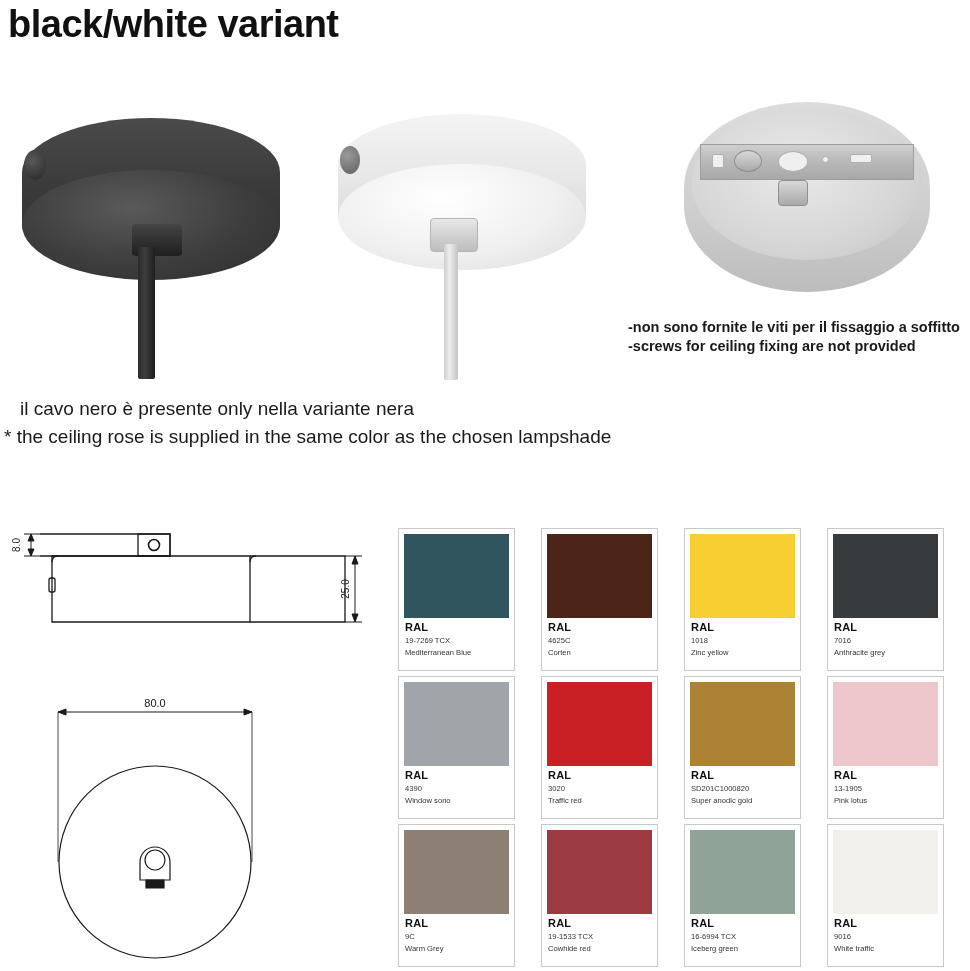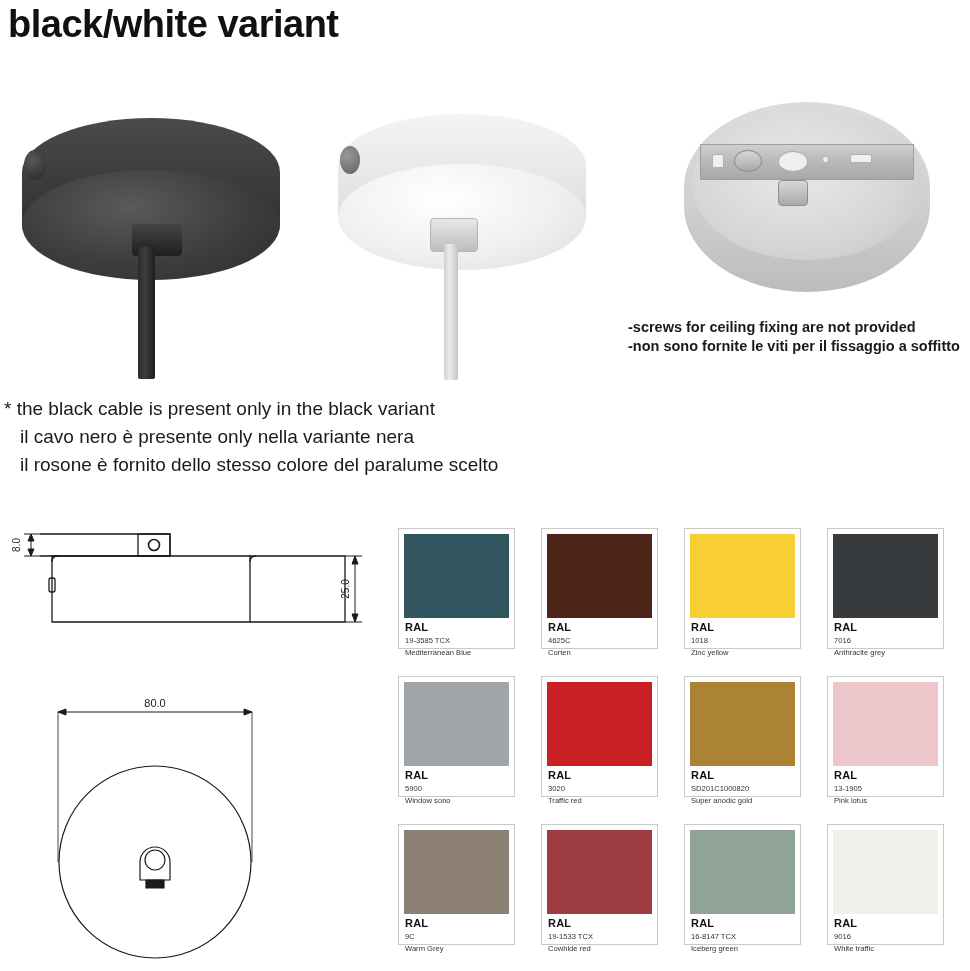--- a/index.html
+++ b/index.html
@@ -125,21 +125,21 @@
     left: 398px; top: 528px;
     width: 572px;
     display: grid;
     grid-template-columns: repeat(4, 117px);
     grid-auto-rows: 132px;
     column-gap: 26px;
     row-gap: 16px;
   }
   .swatch-card {
     width: 117px;
-    height: 121px;
+    height: 143px;
     background: #ffffff;
     border: 1px solid #c9c9c9;
     padding: 5px 5px 0 5px;
     display: flex;
     flex-direction: column;
   }
   .swatch-color {
     width: 100%;
     height: 84px;
     flex: none;
@@ -199,28 +199,27 @@
       <div class="g-nut" style="position:absolute; left:74px; top:58px; width:28px; height:22px; border-radius:50%;"></div>
       <div class="g-hole" style="position:absolute; left:118px; top:59px; width:30px; height:21px;"></div>
       <div class="g-hole" style="position:absolute; left:162px; top:64px; width:7px; height:7px;"></div>
       <div class="g-slot" style="position:absolute; left:190px; top:62px; width:22px; height:9px;"></div>
       <div class="g-nut" style="position:absolute; left:118px; top:88px; width:30px; height:26px; border-radius:4px;"></div>
     </div>
   </div>
 </div>
 
 <div class="screws-note">
+  <div>-non sono fornite le viti per il fissaggio a soffitto</div>
   <div>-screws for ceiling fixing are not provided</div>
-  <div>-non sono fornite le viti per il fissaggio a soffitto</div>
 </div>
 
 <div class="footnotes">
-  <span class="fn-en">* the black cable is present only in the black variant</span>
   <span class="fn-it">il cavo nero è presente only nella variante nera</span>
-  <span class="fn-it">il rosone è fornito dello stesso colore del paralume scelto</span>
+  <span class="fn-en">* the ceiling rose is supplied in the same color as the chosen lampshade</span>
 </div>
 
 <div class="drawings">
 
   <svg width="390" height="130" viewBox="0 0 390 130">
     <g stroke="#1a1a1a" fill="none" stroke-width="1.3">
 
       <path d="M40,12 L170,12 L170,34 L40,34"></path>
 
       <rect x="138" y="12" width="32" height="22"></rect>
@@ -275,21 +274,21 @@
     </g>
   </svg>
 </div>
 
 <div class="swatch-grid">
 
   <div class="swatch-card">
     <div class="swatch-color" style="background-color: rgb(49, 85, 94);"></div>
     <div class="swatch-meta">
       <div class="swatch-brand">RAL</div>
-      <div class="swatch-code">19-3585 TCX</div>
+      <div class="swatch-code">19-7269 TCX</div>
       <div class="swatch-name">Mediterranean Blue</div>
     </div>
   </div>
 
   <div class="swatch-card">
     <div class="swatch-color" style="background-color: rgb(76, 36, 24);"></div>
     <div class="swatch-meta">
       <div class="swatch-brand">RAL</div>
       <div class="swatch-code">4625C</div>
       <div class="swatch-name">Corten</div>
@@ -311,21 +310,21 @@
       <div class="swatch-brand">RAL</div>
       <div class="swatch-code">7016</div>
       <div class="swatch-name">Anthracite grey</div>
     </div>
   </div>
 
   <div class="swatch-card">
     <div class="swatch-color" style="background-color: rgb(160, 165, 170);"></div>
     <div class="swatch-meta">
       <div class="swatch-brand">RAL</div>
-      <div class="swatch-code">5900</div>
+      <div class="swatch-code">4390</div>
       <div class="swatch-name">Window sono</div>
     </div>
   </div>
 
   <div class="swatch-card">
     <div class="swatch-color" style="background-color: rgb(201, 32, 38);"></div>
     <div class="swatch-meta">
       <div class="swatch-brand">RAL</div>
       <div class="swatch-code">3020</div>
       <div class="swatch-name">Traffic red</div>
@@ -365,21 +364,21 @@
       <div class="swatch-brand">RAL</div>
       <div class="swatch-code">19-1533 TCX</div>
       <div class="swatch-name">Cowhide red</div>
     </div>
   </div>
 
   <div class="swatch-card">
     <div class="swatch-color" style="background-color: rgb(143, 163, 150);"></div>
     <div class="swatch-meta">
       <div class="swatch-brand">RAL</div>
-      <div class="swatch-code">16-8147 TCX</div>
+      <div class="swatch-code">16-6994 TCX</div>
       <div class="swatch-name">Iceberg green</div>
     </div>
   </div>
 
   <div class="swatch-card">
     <div class="swatch-color" style="background-color: rgb(242, 240, 235);"></div>
     <div class="swatch-meta">
       <div class="swatch-brand">RAL</div>
       <div class="swatch-code">9016</div>
       <div class="swatch-name">White traffic</div>

